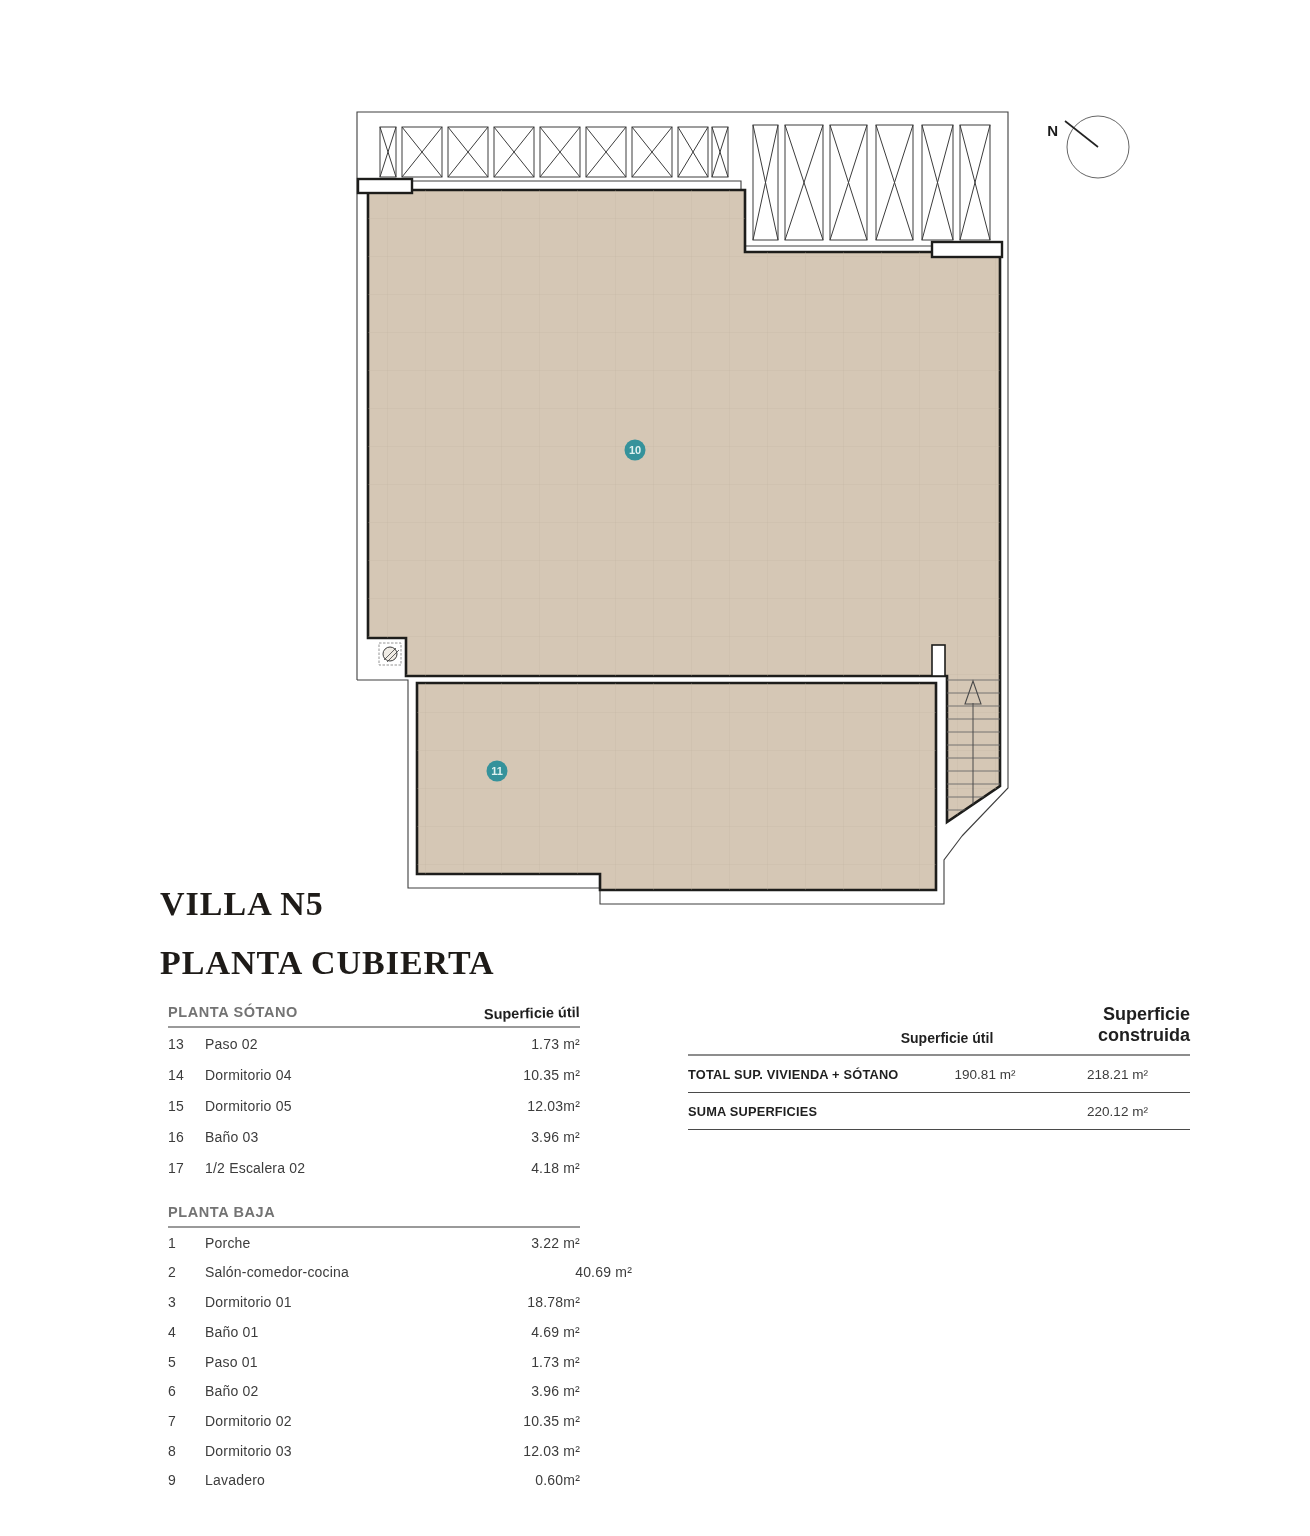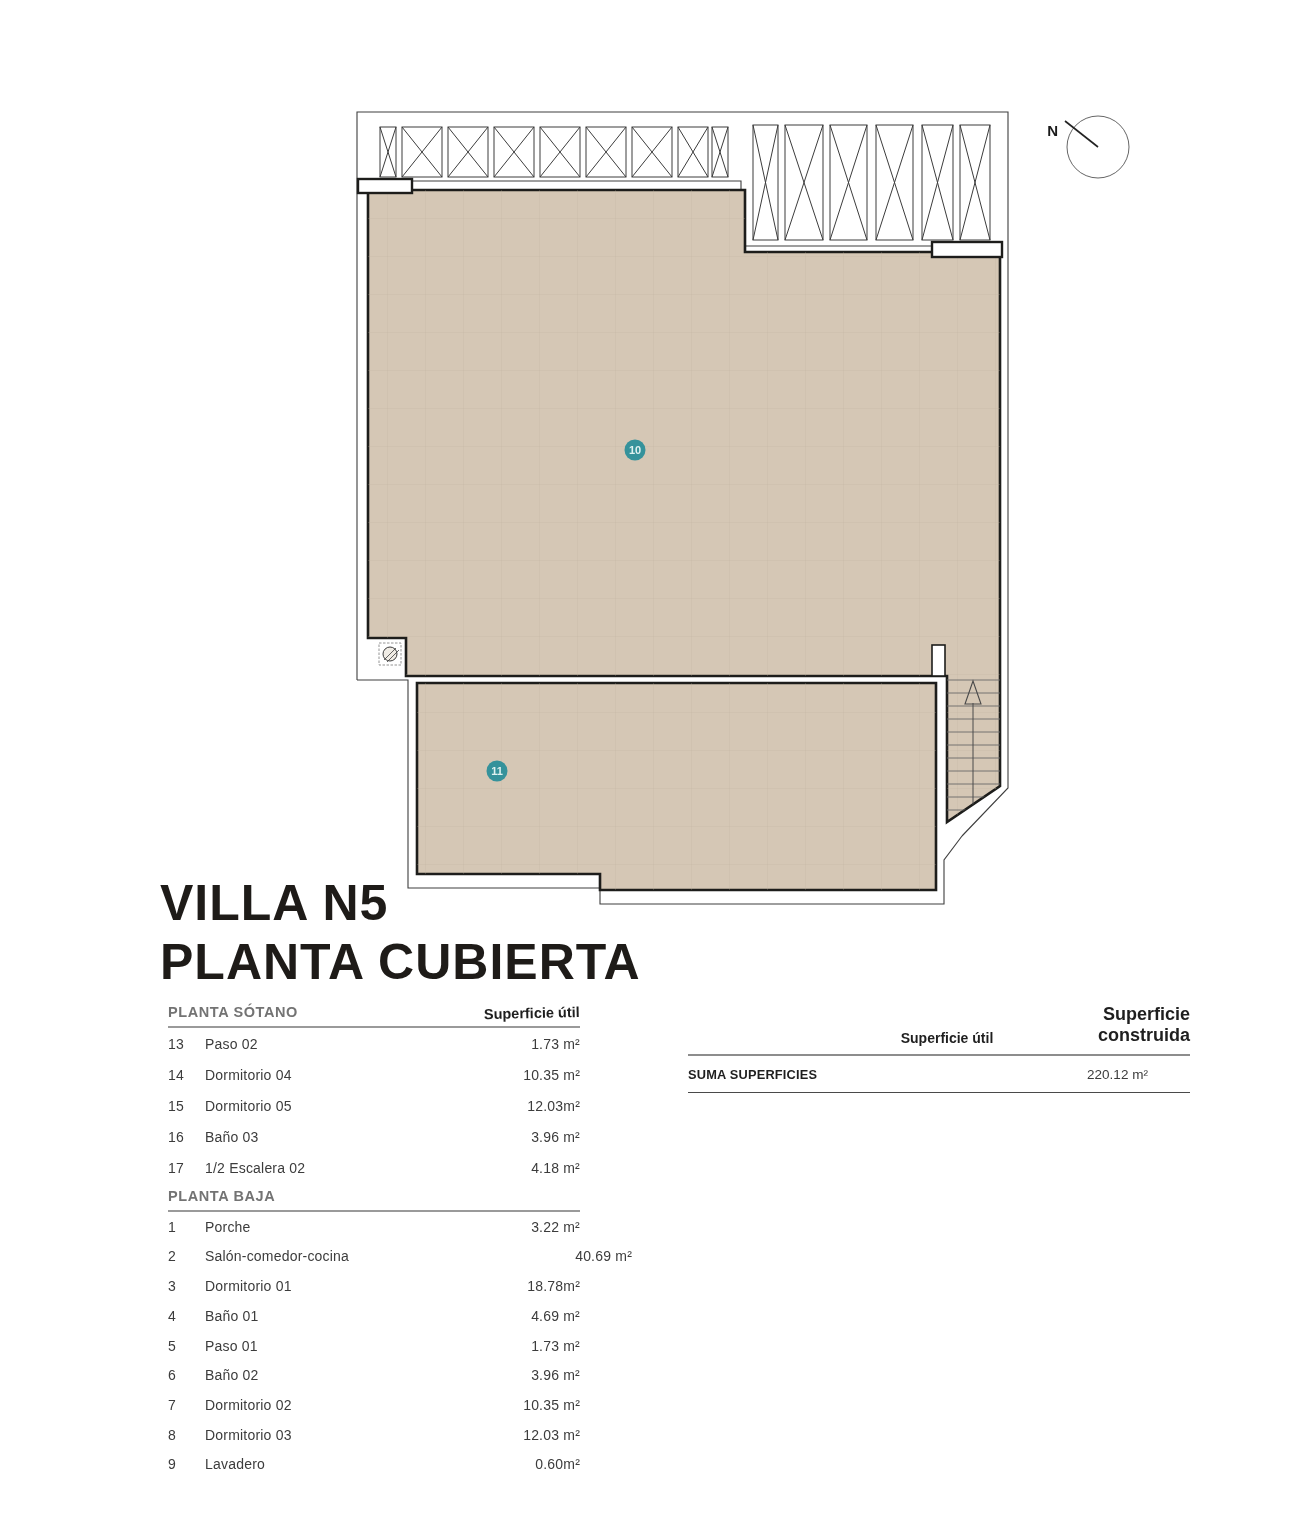--- a/index.html
+++ b/index.html
@@ -7,31 +7,31 @@
        font-family:"Liberation Sans",sans-serif;}
   .page{position:absolute;inset:0;background:#fff;}
 
   
   .plan-svg{position:absolute;left:350px;top:105px;width:800px;height:810px;}
   .badge-txt{font:700 11px "Liberation Sans",sans-serif;fill:#dff1f0;}
   .north-txt{font:600 15px "Liberation Sans",sans-serif;fill:#1a1a1a;}
 
   
   .title{position:absolute;left:160px;top:874px;
-         font-family:Liberation Sans, sans-serif;font-weight:700;
-         font-size:50px;line-height:59px;color:#1e1b18;letter-spacing:1px;}
+         font-family:Liberation Serif, serif;font-weight:700;
+         font-size:34px;line-height:59px;color:#1e1b18;letter-spacing:1px;}
 
   
   .ltable{position:absolute;left:168px;top:1004px;width:412px;color:#3c3c3c;}
   .lhead{display:flex;justify-content:space-between;align-items:flex-end;
          border-bottom:2px solid #9a9a9a;padding-bottom:6px;}
   .lhead .sec{font-weight:700;font-size:14.5px;letter-spacing:.6px;color:#737373;}
   .lhead .colhead{font-weight:700;font-size:14.5px;color:#1f1f1f;
                   transform:rotate(-1.3deg);transform-origin:right bottom;}
-  .lhead.baja{margin-top:4px;}
+  .lhead.baja{margin-top:20px;}
   .lrow{display:flex;align-items:center;font-size:14px;letter-spacing:.2px;}
   .sotano-rows .lrow{height:31.2px;}
   .baja-rows .lrow{height:29.7px;}
   .lrow .num{width:37px;}
   .lrow .nm{flex:1;}
   .lrow .val{text-align:right;white-space:nowrap;}
   .value-offset .val{margin-right:-52px;}
 
   
   .rtable{position:absolute;left:688px;top:1004px;width:502px;color:#333;}
@@ -236,20 +236,25 @@
   </div>
 
   <div class="rtable">
     <div class="rhead">
       <span class="sp"></span>
       <span class="h1">Superficie útil</span>
       <span class="h2">Superficie construida</span>
     </div>
     <div>
 
+    <div class="rrow with-line">
+          <span class="lbl">TOTAL SUP. VIVIENDA + SÓTANO</span>
+          <span class="c1">190.81  m²</span>
+          <span class="c2">218.21 m²</span>
+        </div>
         <div class="rrow with-line">
           <span class="lbl">SUMA SUPERFICIES</span>
           <span class="c1"></span>
           <span class="c2">220.12 m²</span>
         </div>
       </div>
   </div>
 
 </div>
 

